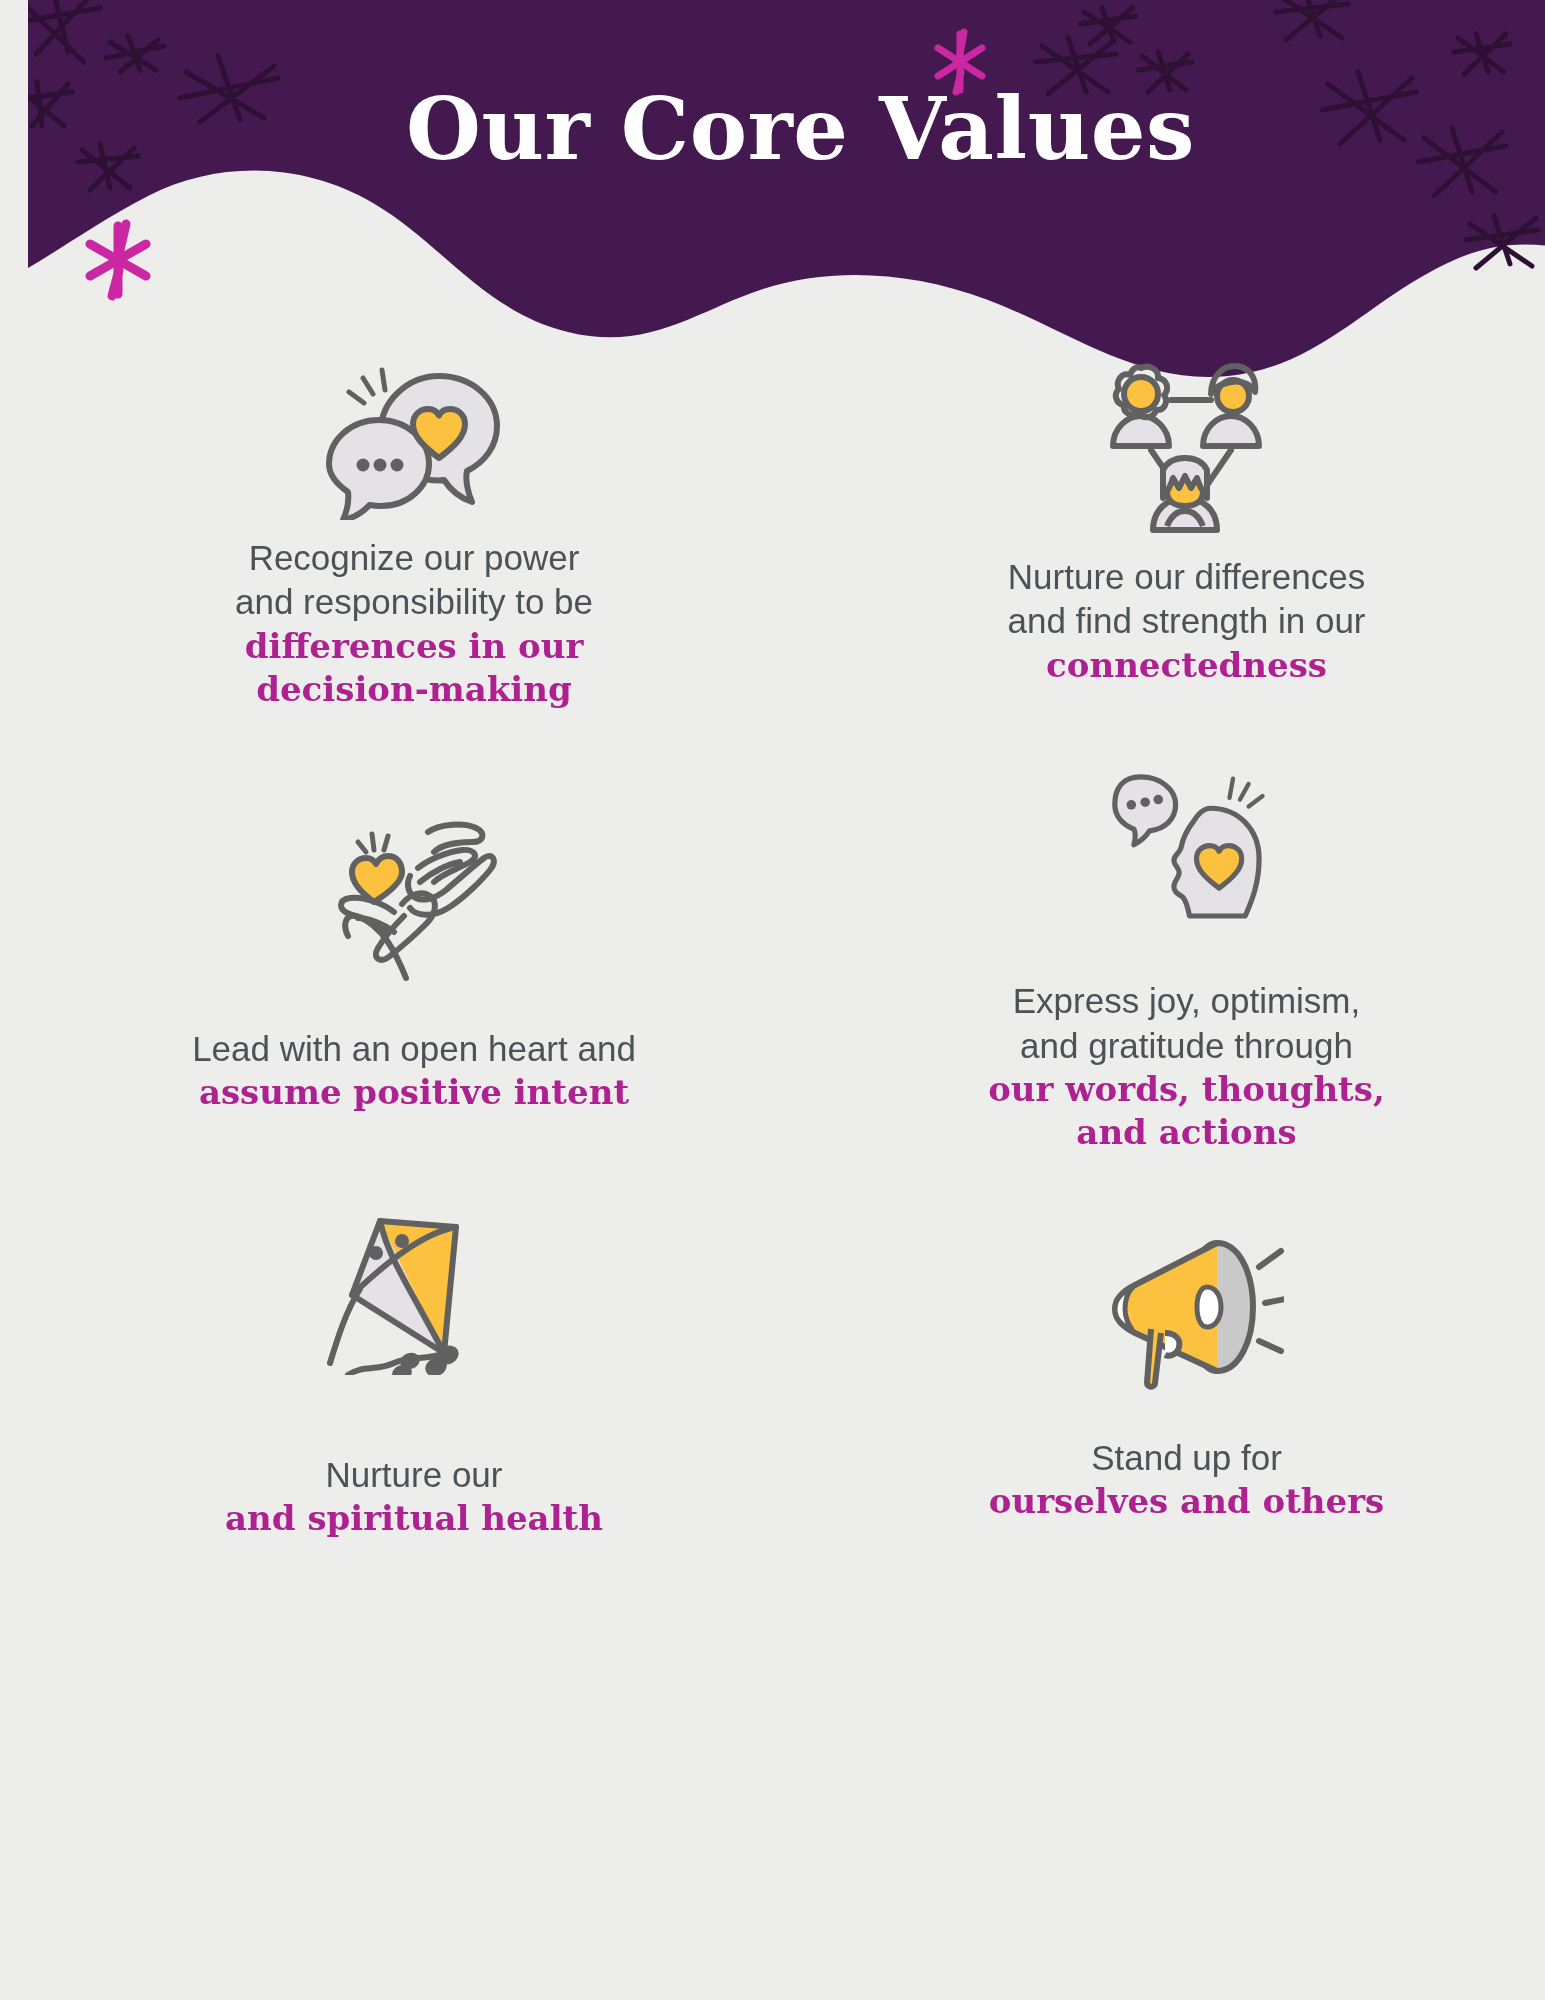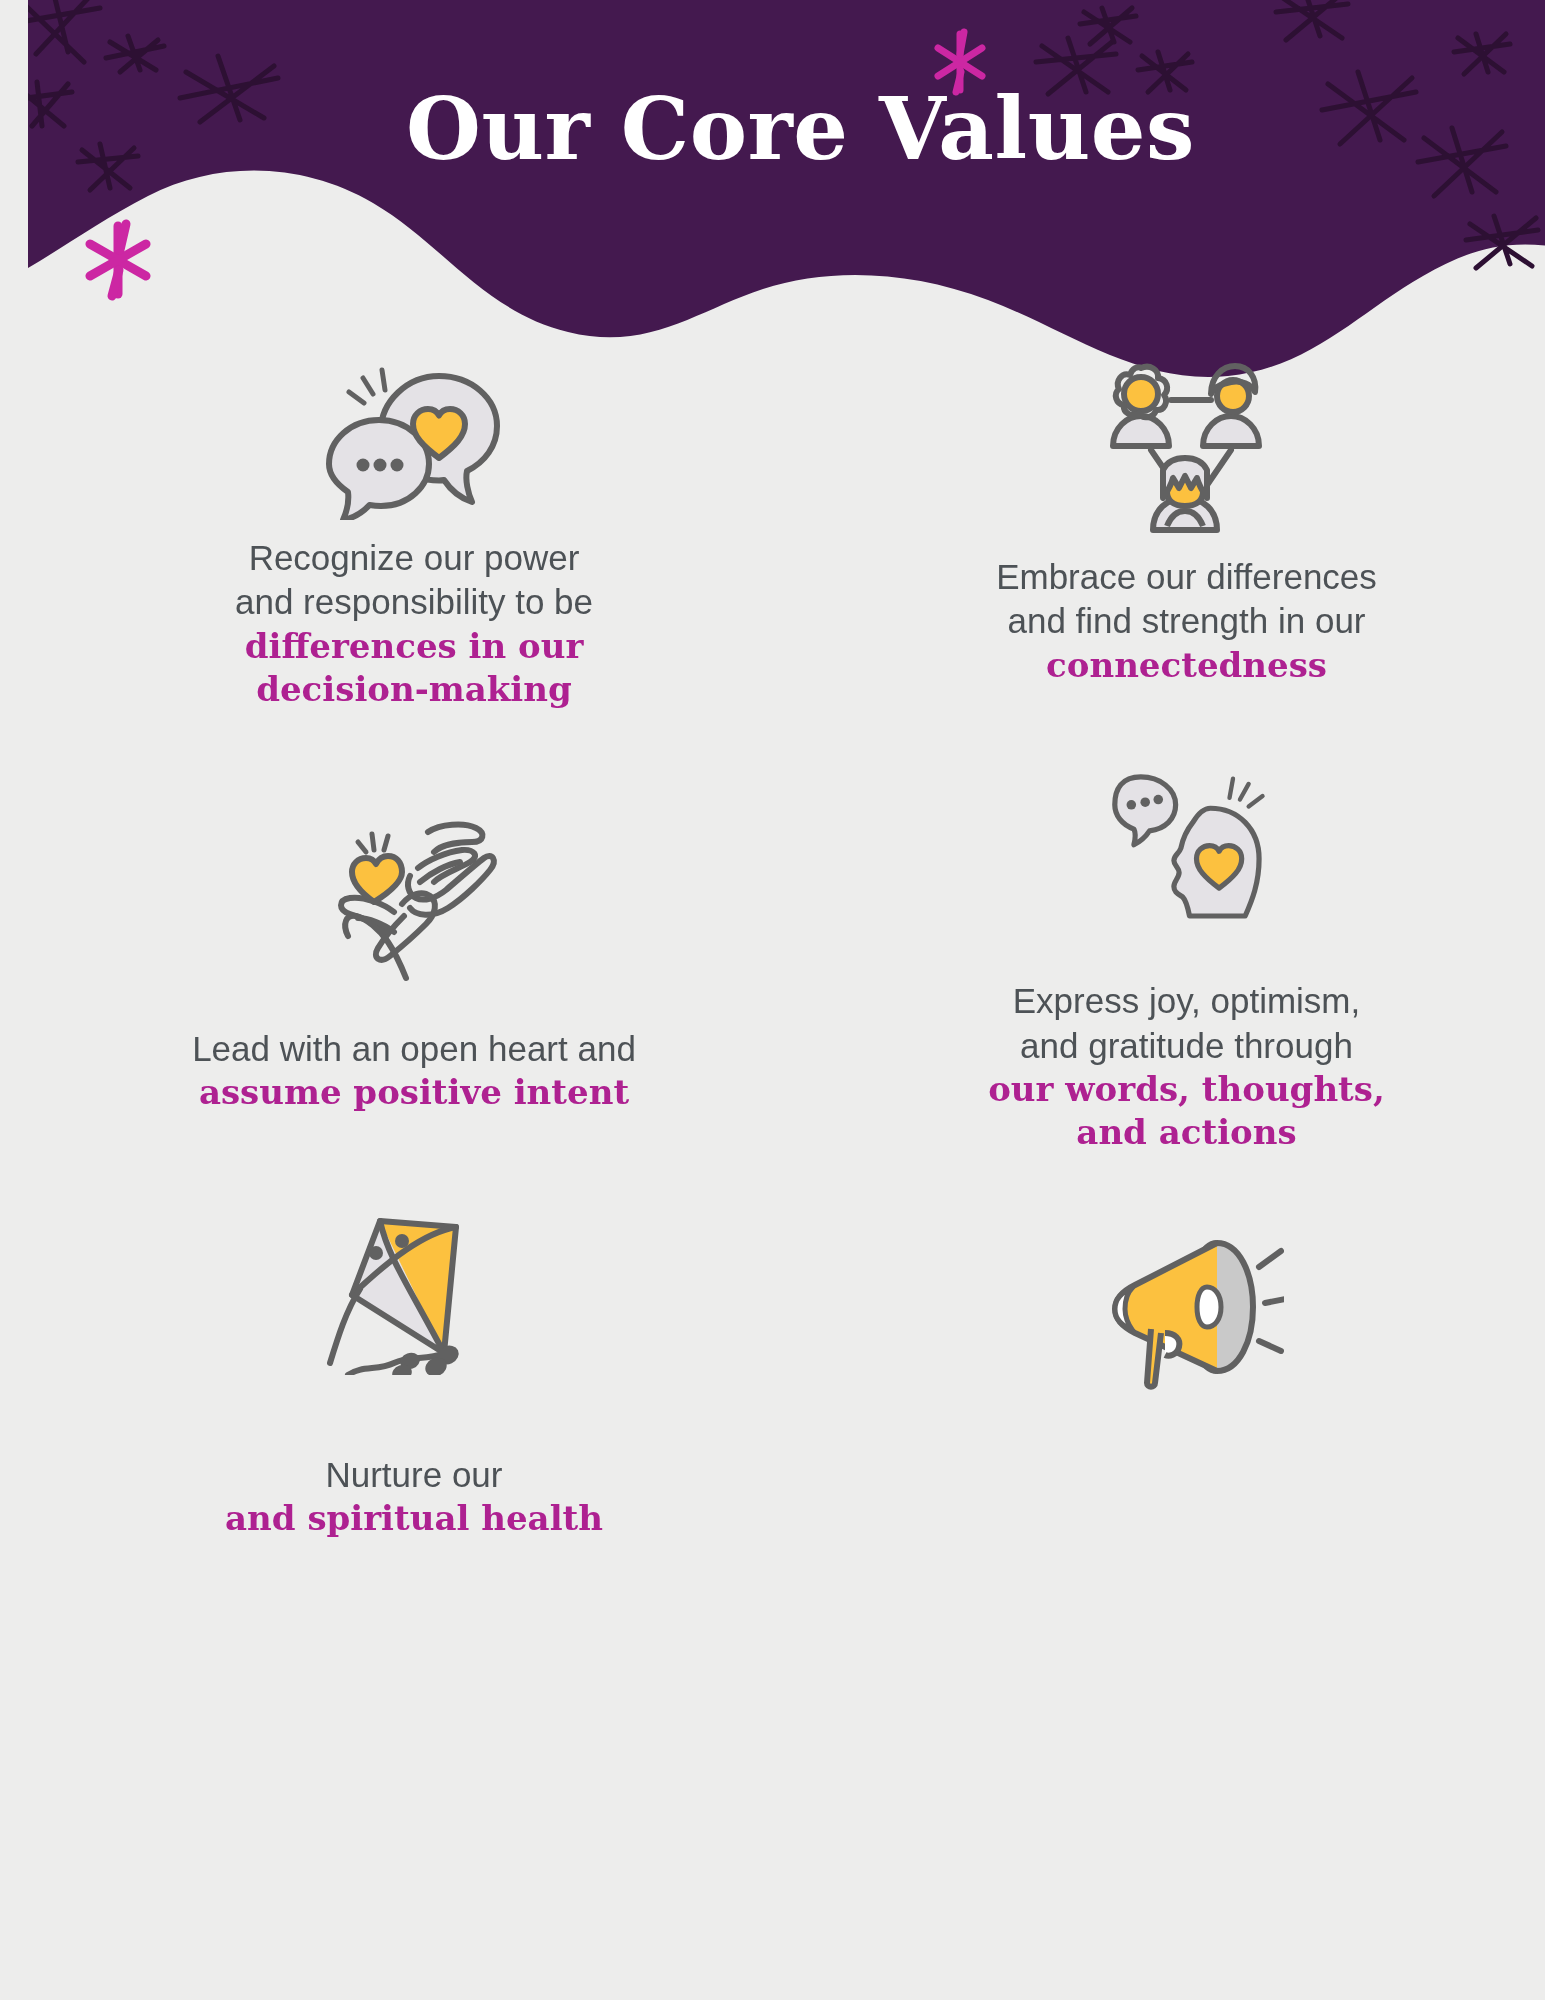--- a/index.html
+++ b/index.html
@@ -228,21 +228,21 @@
           <path d="M68,168 C72,158 78,153 86,153 C94,153 100,158 104,168"></path>
         </g>
         <path d="M68,134 C62,120 66,104 86,104 C106,104 110,120 104,134
                  C104,142 98,148 86,148 C74,148 68,142 68,134 Z" fill="#fcc13f" stroke="#616161" stroke-width="6" stroke-linejoin="round"></path>
         <path d="M64,112 C68,104 76,100 86,100 C96,100 104,104 108,112
                  L108,140 C104,134 100,128 98,120 L92,130 L86,118 L80,130 L74,120
                  C72,128 68,134 64,140 Z" fill="#e4e2e6" stroke="#616161" stroke-width="6" stroke-linejoin="round"></path>
       </svg>
 
       <div class="value-text">
-        <span class="lead">Embrace our differences</span>
+        <span class="lead">Nurture our differences</span>
         <span class="lead">and find strength in our</span>
         <span class="emph">connectedness</span>
       </div>
     </div>
 
     <div class="value-cell push-down" id="cell-3">
       <svg class="value-icon" width="180" height="175" viewBox="0 0 180 175">
 
         <g fill="none" stroke="#616161" stroke-width="6" stroke-linecap="round" stroke-linejoin="round">
           <path d="M104,20 C116,12 140,10 152,16 C162,21 160,30 148,30
@@ -371,16 +371,20 @@
         <path d="M62,104 L58,158 C58,163 66,163 66,158 L72,108" fill="#fcc13f" stroke="#616161" stroke-width="6" stroke-linejoin="round"></path>
         <path d="M76,108 C86,108 92,114 90,122 C88,130 80,132 76,130" fill="#ffffff" stroke="#616161" stroke-width="6" stroke-linejoin="round"></path>
 
         <g stroke="#616161" stroke-width="6" stroke-linecap="round" fill="none">
           <path d="M170,42 L192,26"></path>
           <path d="M176,78 L196,74"></path>
           <path d="M170,116 L192,126"></path>
         </g>
       </svg>
 
+      <div class="value-text">
+        <span class="lead">Stand up for</span>
+        <span class="emph">ourselves and others</span>
+      </div>
     </div>
 
   </div>
 </div>
 
 </body></html>

